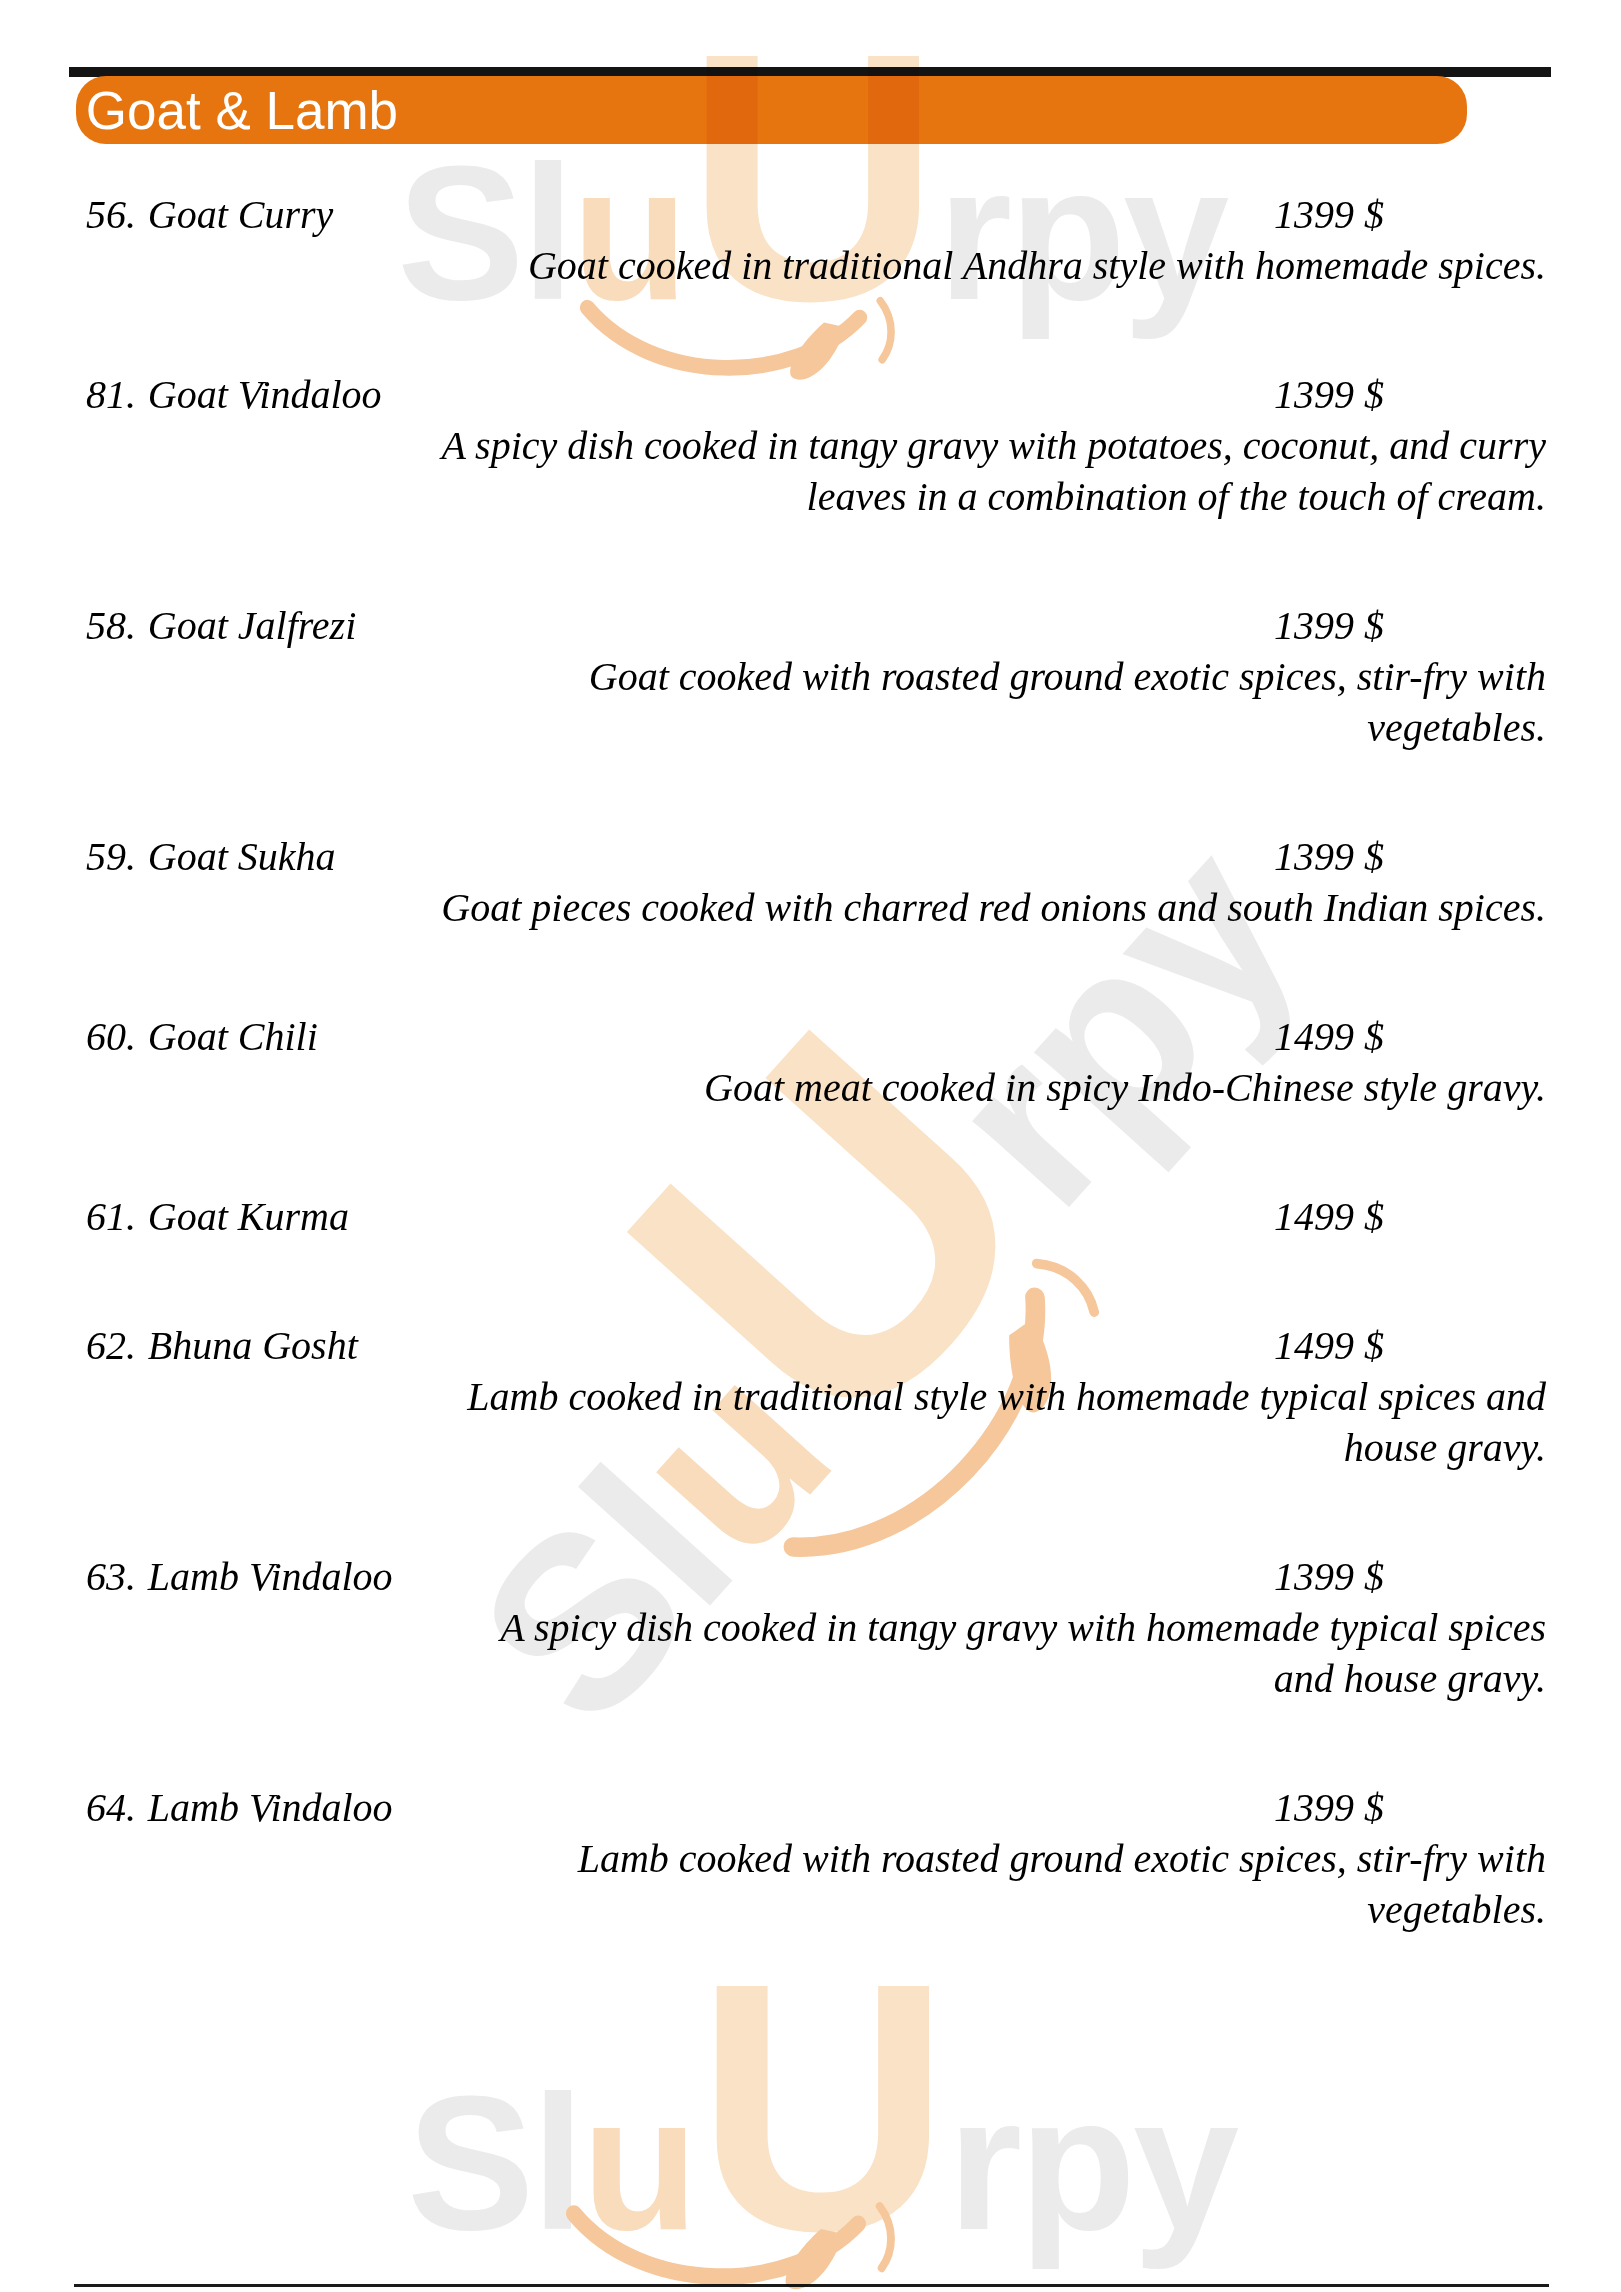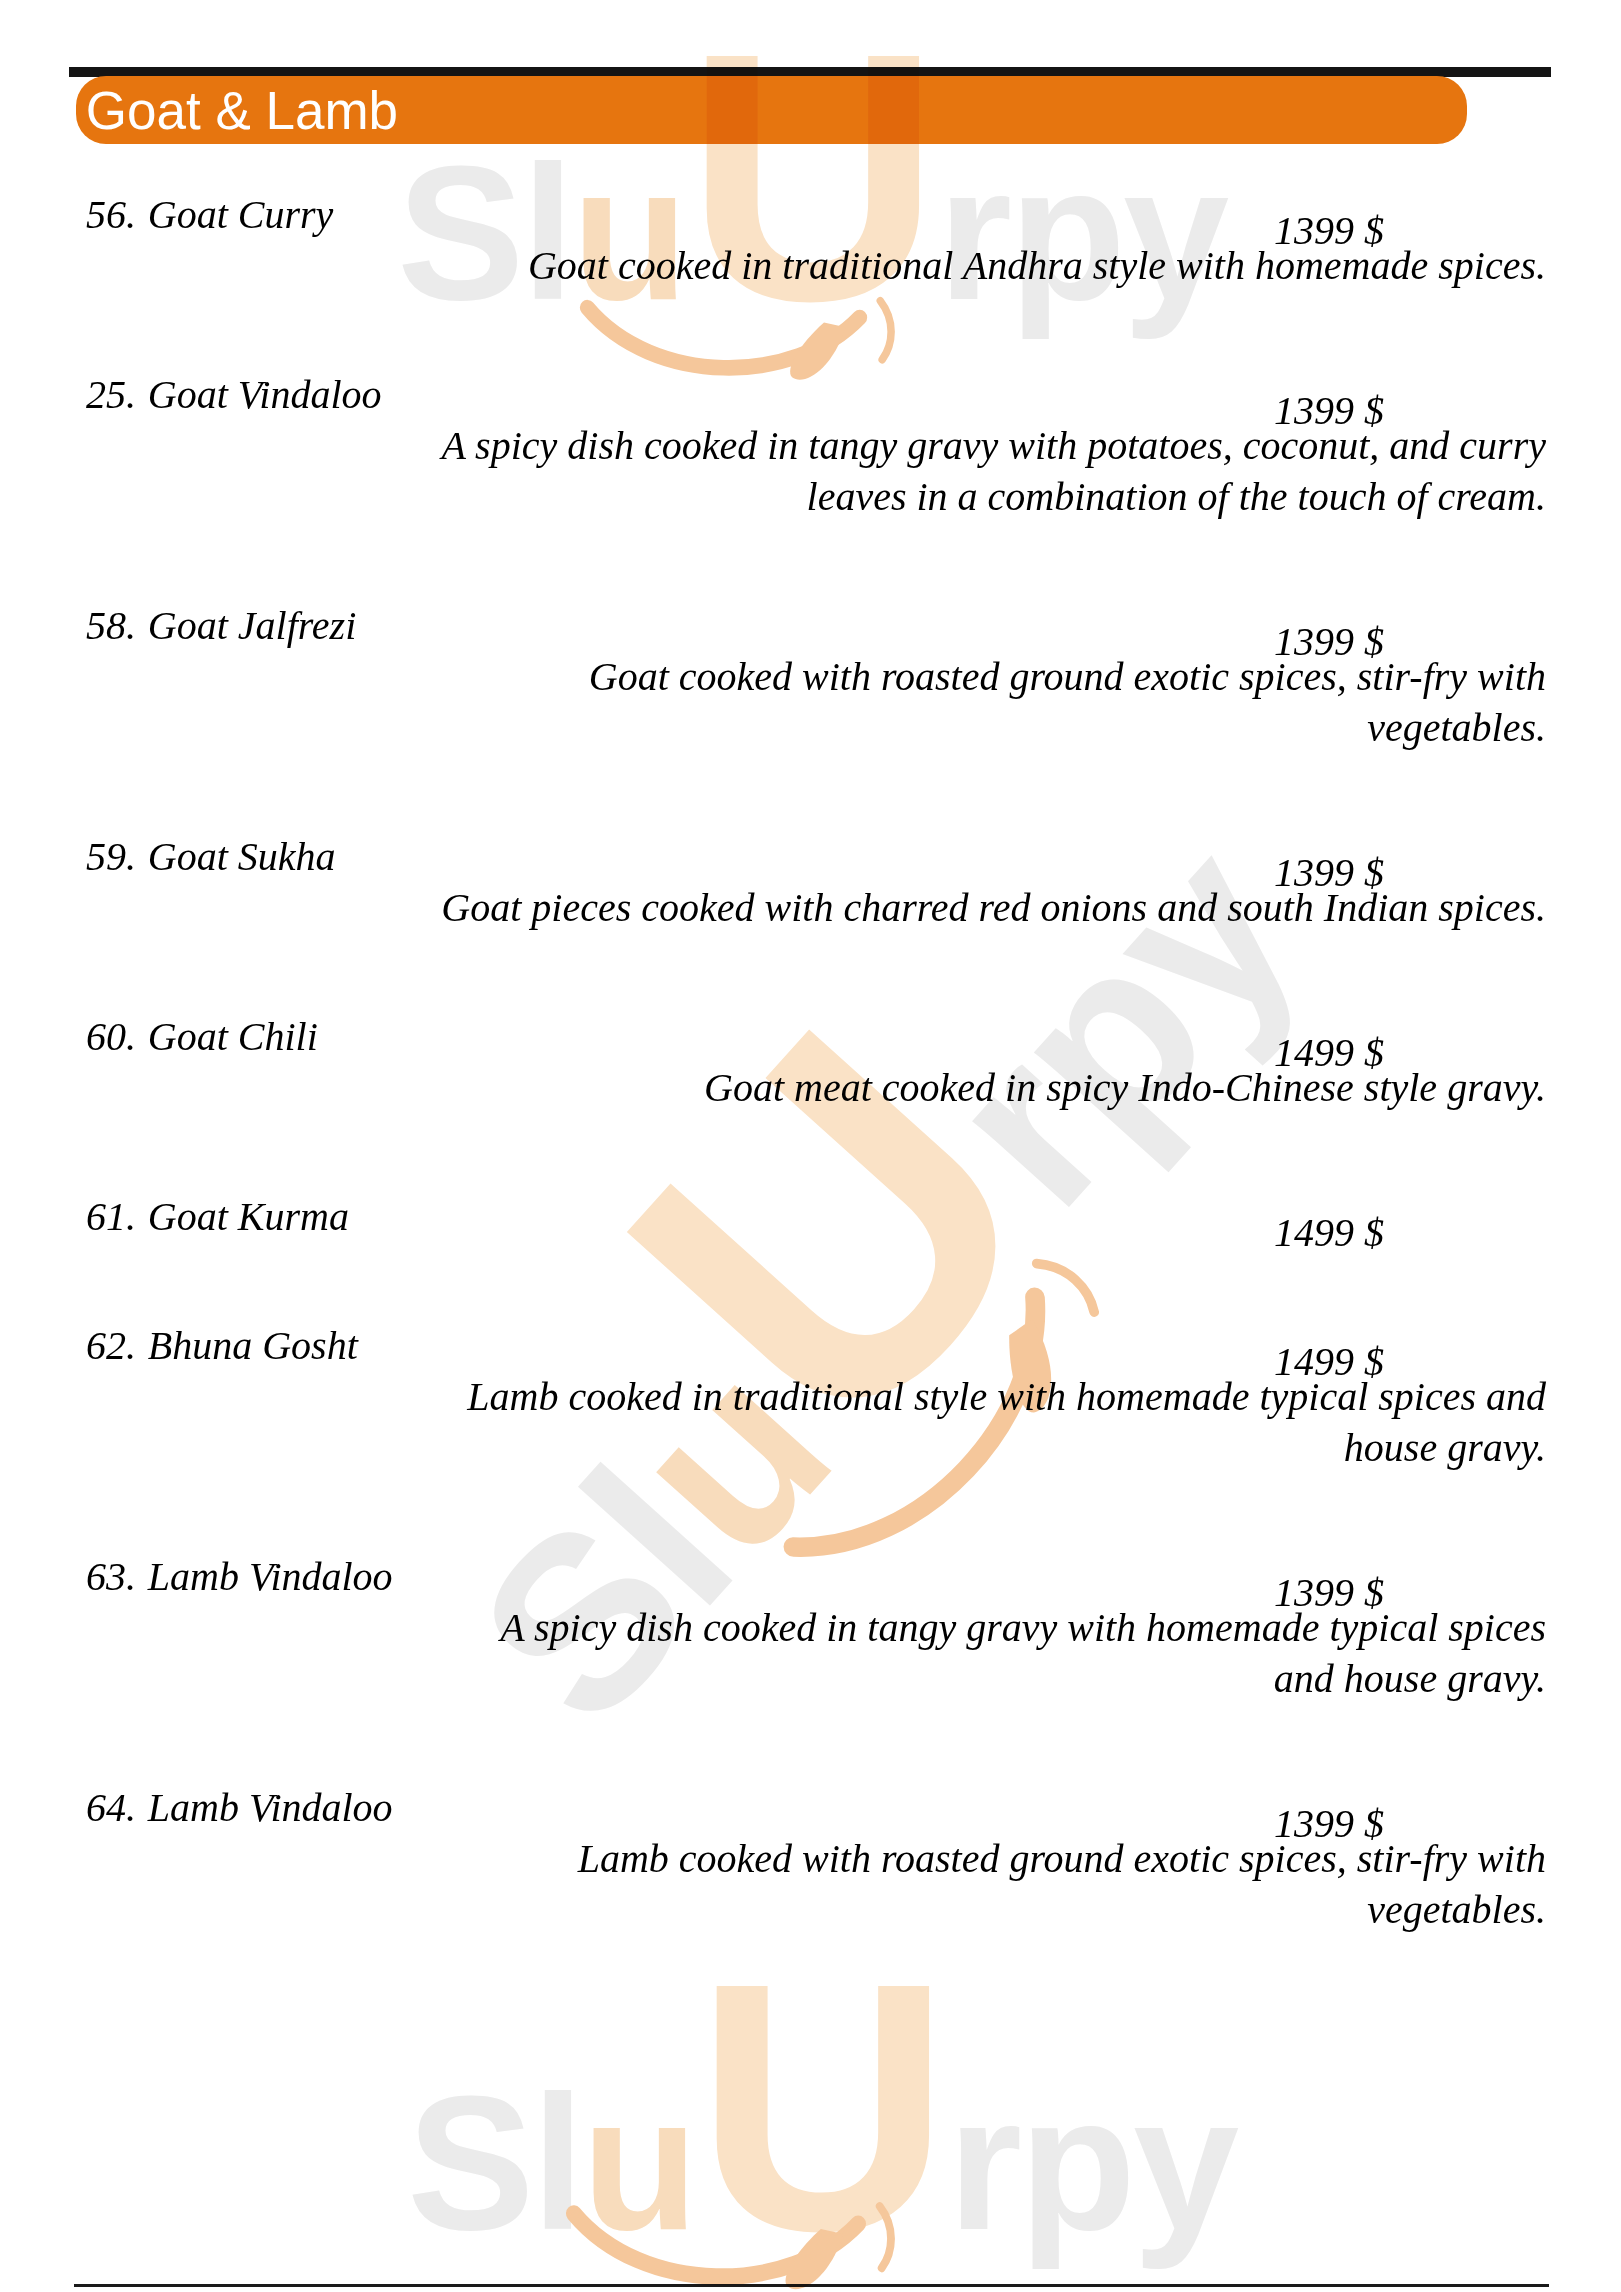--- a/index.html
+++ b/index.html
@@ -61,21 +61,21 @@
     font-style:italic;
   }
   .item{
     position:relative;
     margin-bottom:78px;
     font-size:40px;
     line-height:51px;
   }
   .item .title-row{position:relative;}
   .item .num{margin-right:11.8px;}
-  .item .price{position:absolute;left:1188px;top:16px;}
+  .item .price{position:absolute;left:1188px;top:0;}
   .item .desc{white-space:pre;text-align:right;}
 
   
   .bottom-rule{
     position:absolute;left:74px;top:2284px;width:1475px;height:2.9px;
     background:#1A1A1A;z-index:2;
   }
 </style>
 </head>
 <body>
@@ -128,21 +128,21 @@
     <div class="item">
       <div class="title-row">
         <span class="num">56.</span><span class="name">Goat Curry</span>
         <span class="price">1399 $</span>
       </div>
       <div class="desc">Goat cooked in traditional Andhra style with homemade spices.</div>
     </div>
 
     <div class="item">
       <div class="title-row">
-        <span class="num">25.</span><span class="name">Goat Vindaloo</span>
+        <span class="num">81.</span><span class="name">Goat Vindaloo</span>
         <span class="price">1399 $</span>
       </div>
       <div class="desc">A spicy dish cooked in tangy gravy with potatoes, coconut, and curry
 leaves in a combination of the touch of cream.</div>
     </div>
 
     <div class="item">
       <div class="title-row">
         <span class="num">58.</span><span class="name">Goat Jalfrezi</span>
         <span class="price">1399 $</span>

